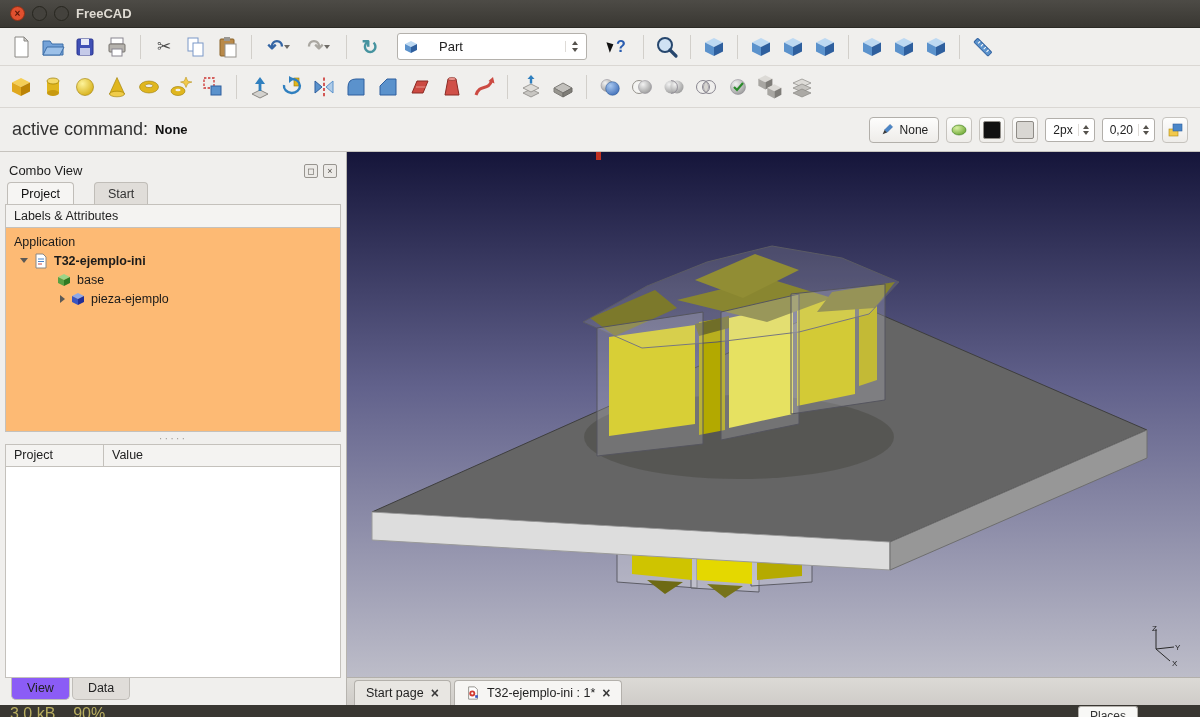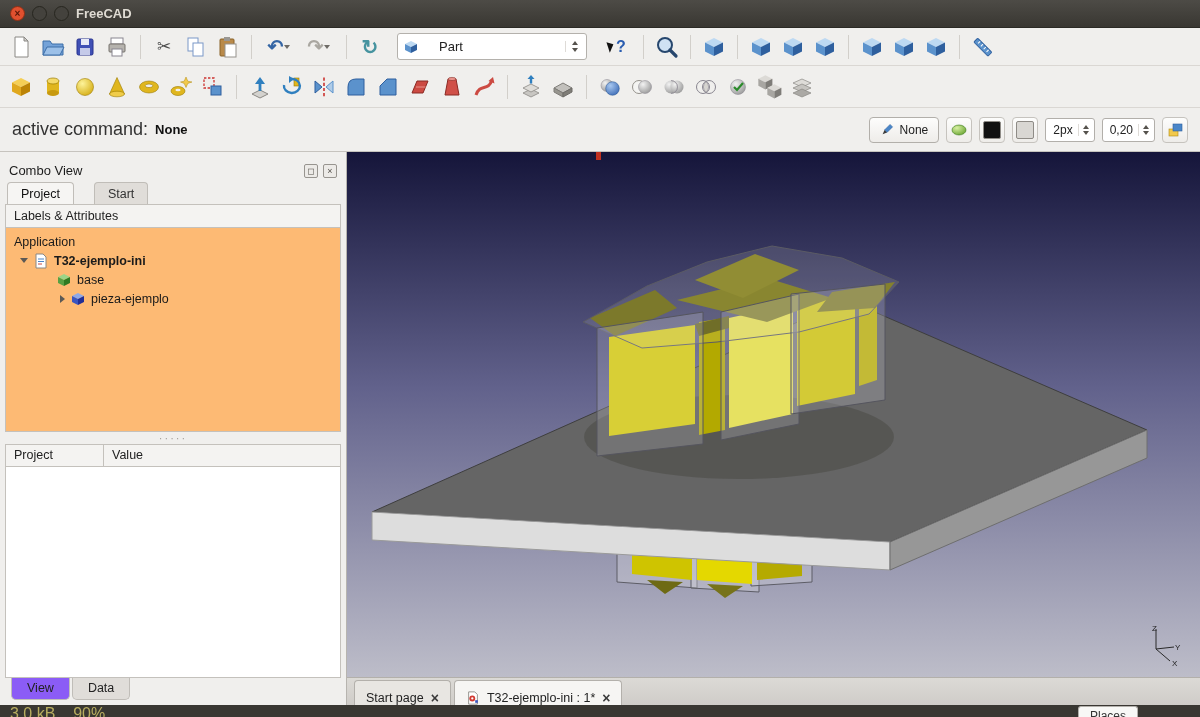--- a/index.html
+++ b/index.html
@@ -82,21 +82,21 @@
   .btab{padding:3px 15px 4px;border:1px solid #c0bdb8;border-top:none;border-radius:0 0 5px 5px;background:#e0ddd9;font-size:12.5px}
   .btab.active{background:#8b5cf6}
 
   
   .vpcol{flex:1 1 auto;display:flex;flex-direction:column;min-width:0}
   .vp3d{flex:1 1 auto;position:relative;min-height:0;overflow:hidden}
   .scene{position:absolute;inset:0;width:100%;height:100%;display:block}
   .axis{position:absolute;right:18px;bottom:8px;width:50px;height:46px}
   .axis text{font-family:"Liberation Sans",sans-serif;font-size:8px;fill:#222}
   .vtabbar{height:28px;flex:0 0 28px;background:linear-gradient(#dcdad6,#cfccc8);border-top:1px solid #b3b0ab;display:flex;align-items:flex-end;padding-left:7px;gap:3px}
-  .vtab{display:flex;align-items:flex-end;gap:7px;padding:0 11px;border:1px solid #b3b0ab;border-bottom:none;border-radius:4px 4px 0 0;background:#e8e6e2;font-size:12.5px;height:25px;color:#222}
+  .vtab{display:flex;align-items:center;gap:7px;padding:0 11px;border:1px solid #b3b0ab;border-bottom:none;border-radius:4px 4px 0 0;background:#e8e6e2;font-size:12.5px;height:25px;color:#222}
   .vtab.active{background:#f6f5f3}
   .tabx{font-weight:bold;color:#3a3a3a;font-size:14px;line-height:1}
 
   
   .statusbar{height:12px;flex:0 0 12px;background:#393732;position:relative;overflow:hidden}
   .statusleft{position:absolute;left:10px;top:0;color:#b8ad5f;font-size:16px;white-space:pre}
   .places{position:absolute;right:62px;top:1px;background:#f8f8f6;border:1px solid #b3b0ab;border-bottom:none;border-radius:3px 3px 0 0;padding:2px 11px 10px;font-size:12px;color:#333}
 </style>
 </head>
 <body>

